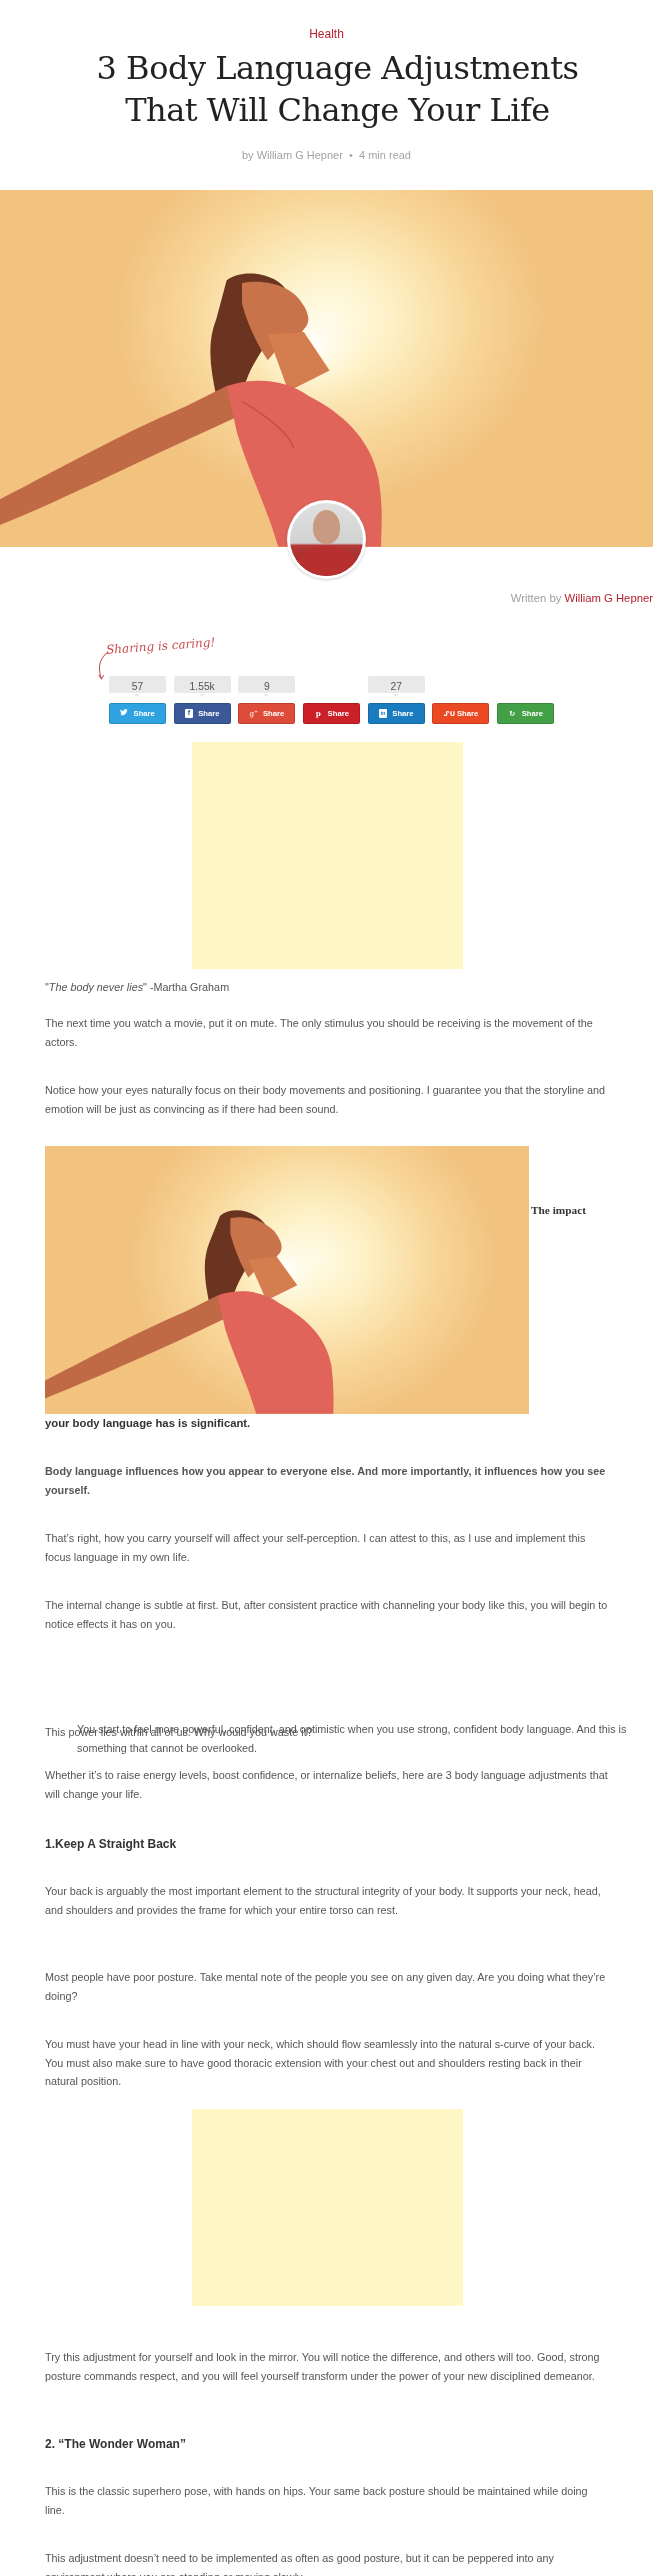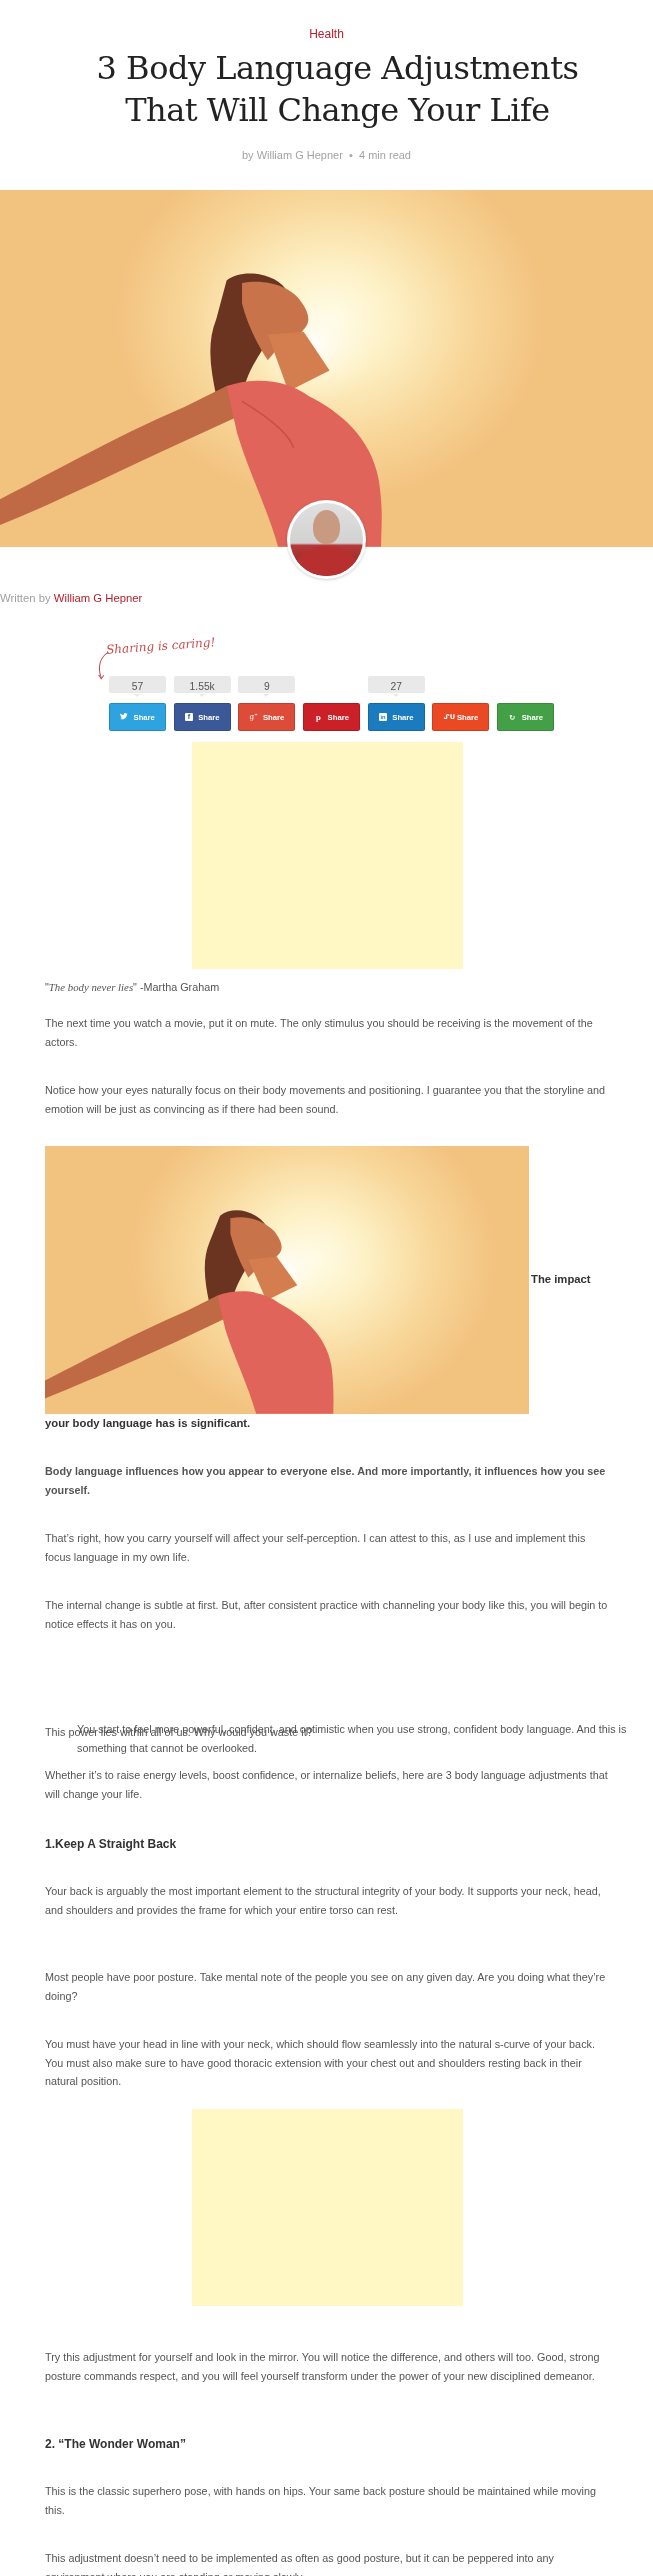--- a/index.html
+++ b/index.html
@@ -16,43 +16,43 @@
   .hero { position: absolute; top: 190px; left: 0; width: 653px; height: 357px; overflow: hidden;
           background: radial-gradient(ellipse 216px 185px at 330px 129px, #fffce8 0%, #fdf0c4 30%, #f8d79a 65%, #f2c27f 100%); }
   .hero-photo-art, .inline-photo-art { position: absolute; inset: 0; }
   .avatar { position: absolute; top: 500px; left: 287px; width: 79px; height: 79px; border-radius: 50%;
             background: #fff; box-shadow: 0 1px 3.1px rgba(0,0,0,0.18); padding: 3.1px; }
   .avatar-inner { width: 100%; height: 100%; border-radius: 50%; overflow: hidden;
                   background: linear-gradient(#e0e0e0 0%, #d2d2d2 55%, #b53a38 58%, #8f1f22 100%); position: relative; }
   .avatar-head { position: absolute; left: 23px; top: 7.2px; width: 27px; height: 34px; border-radius: 50% 50% 45% 45%; background: #c99a82; }
   .avatar-shirt { position: absolute; left: 6.2px; top: 43px; width: 61px; height: 41px; border-radius: 50% 50% 0 0; background: #b7302f; }
 
-  .written-by { position: absolute; top: 592px; left: 0; width: 100%; text-align: left; font-size: 11.3px; color: #a0a0a0; }
+  .written-by { position: absolute; top: 592px; left: 0; width: 100%; text-align: right; font-size: 11.3px; color: #a0a0a0; }
   .written-by .author-link { color: #b5202e; text-decoration: none; }
 
   
   .share-script { position: absolute; top: 639px; left: 106px; font-family: "DejaVu Serif", serif; font-style: italic;
                   font-size: 12px; color: #c94d4d; transform: rotate(-4deg); }
   .share-arrow { position: absolute; top: 651px; left: 93px; width: 20.6px; height: 31px; }
   .share-row { position: absolute; top: 676px; left: 109px; display: flex; gap: 7.7px; }
   .share-col { width: 57px; position: relative; height: 42px; }
   .count { position: absolute; top: 0; left: 0; width: 57px; height: 17px; background: #e9e9e9; border-radius: 2.1px;
            text-align: center; font-size: 10.3px; line-height: 21.6px; color: #555; }
   .count::after { content: ""; position: absolute; left: 25px; bottom: -3.6px; border-left: 3.6px solid transparent; border-right: 3.6px solid transparent; border-top: 3.6px solid #e9e9e9; }
-  .share-btn { position: absolute; top: 27px; left: 0; width: 57px; height: 28px; border-radius: 2.1px; color: #fff;
+  .share-btn { position: absolute; top: 27px; left: 0; width: 57px; height: 21px; border-radius: 2.1px; color: #fff;
                font-weight: bold; font-size: 7.7px; display: flex; align-items: center; justify-content: center; gap: 5.2px;
                border: 0.5px solid rgba(0,0,0,0.15); cursor: pointer; }
   .share-btn .ic { font-size: 7.2px; font-weight: bold; width: 8.2px; text-align: center; }
   .p { position: absolute; left: 45px; width: 564px; font-size: 10.8px; line-height: 18.5px; color: #555; }
   .h3 { position: absolute; left: 45px; width: 564px; font-size: 12px; font-weight: bold; color: #333; }
   .placeholder { position: absolute; background: #fff8c4; }
-  .quote em { font-style: italic; font-family: Liberation Serif, serif; }
+  .quote em { font-style: italic; }
   .inline-photo { position: absolute; top: 1146px; left: 45px; width: 484px; height: 268px; overflow: hidden;
                   background: radial-gradient(ellipse 185px 165px at 268px 113px, #fffce8 0%, #fdf0c4 30%, #f8d79a 65%, #f2c27f 100%); }
-  .impact-right { position: absolute; top: 1273px; left: 531px; font-size: 11.3px; font-weight: bold; color: #333; }
+  .impact-right { position: absolute; top: 1204px; left: 531px; font-size: 11.3px; font-weight: bold; color: #333; font-family: Liberation Serif, serif; }
   .impact-bottom { position: absolute; top: 1417px; left: 45px; font-size: 11.3px; font-weight: bold; color: #333; }
 </style>
 </head>
 <body>
 
 <div class="page">
 
   <a class="category">Health</a>
   <h1 class="title">
     <span>3 Body Language Adjustments</span><br>
@@ -198,17 +198,17 @@
   <p class="p" style="top:1882px;">Your back is arguably the most important element to the structural integrity of your body. It supports your neck, head, and shoulders and provides the frame for which your entire torso can rest.</p>
   <p class="p" style="top:2035px;">You must have your head in line with your neck, which should flow seamlessly into the natural s-curve of your back. You must also make sure to have good thoracic extension with your chest out and shoulders resting back in their natural position.</p>
   <p class="p" style="top:1968px;">Most people have poor posture. Take mental note of the people you see on any given day. Are you doing what they’re doing?</p>
 
   <div class="placeholder" style="top:2109px; left:192px; width:271px; height:197px;"></div>
 
   <p class="p" style="top:2348px;">Try this adjustment for yourself and look in the mirror. You will notice the difference, and others will too. Good, strong posture commands respect, and you will feel yourself transform under the power of your new disciplined demeanor.</p>
 
   <h3 class="h3" style="top:2437px;">2. “The Wonder Woman”</h3>
 
-  <p class="p" style="top:2482px;">This is the classic superhero pose, with hands on hips. Your same back posture should be maintained while moving this.</p>
+  <p class="p" style="top:2482px;">This is the classic superhero pose, with hands on hips. Your same back posture should be maintained while doing line.</p>
   <p class="p" style="top:2549px;">This adjustment doesn’t need to be implemented as often as good posture, but it can be peppered into any environment where you are standing or moving slowly.</p>
 
 </div>
 
 
 </body></html>

